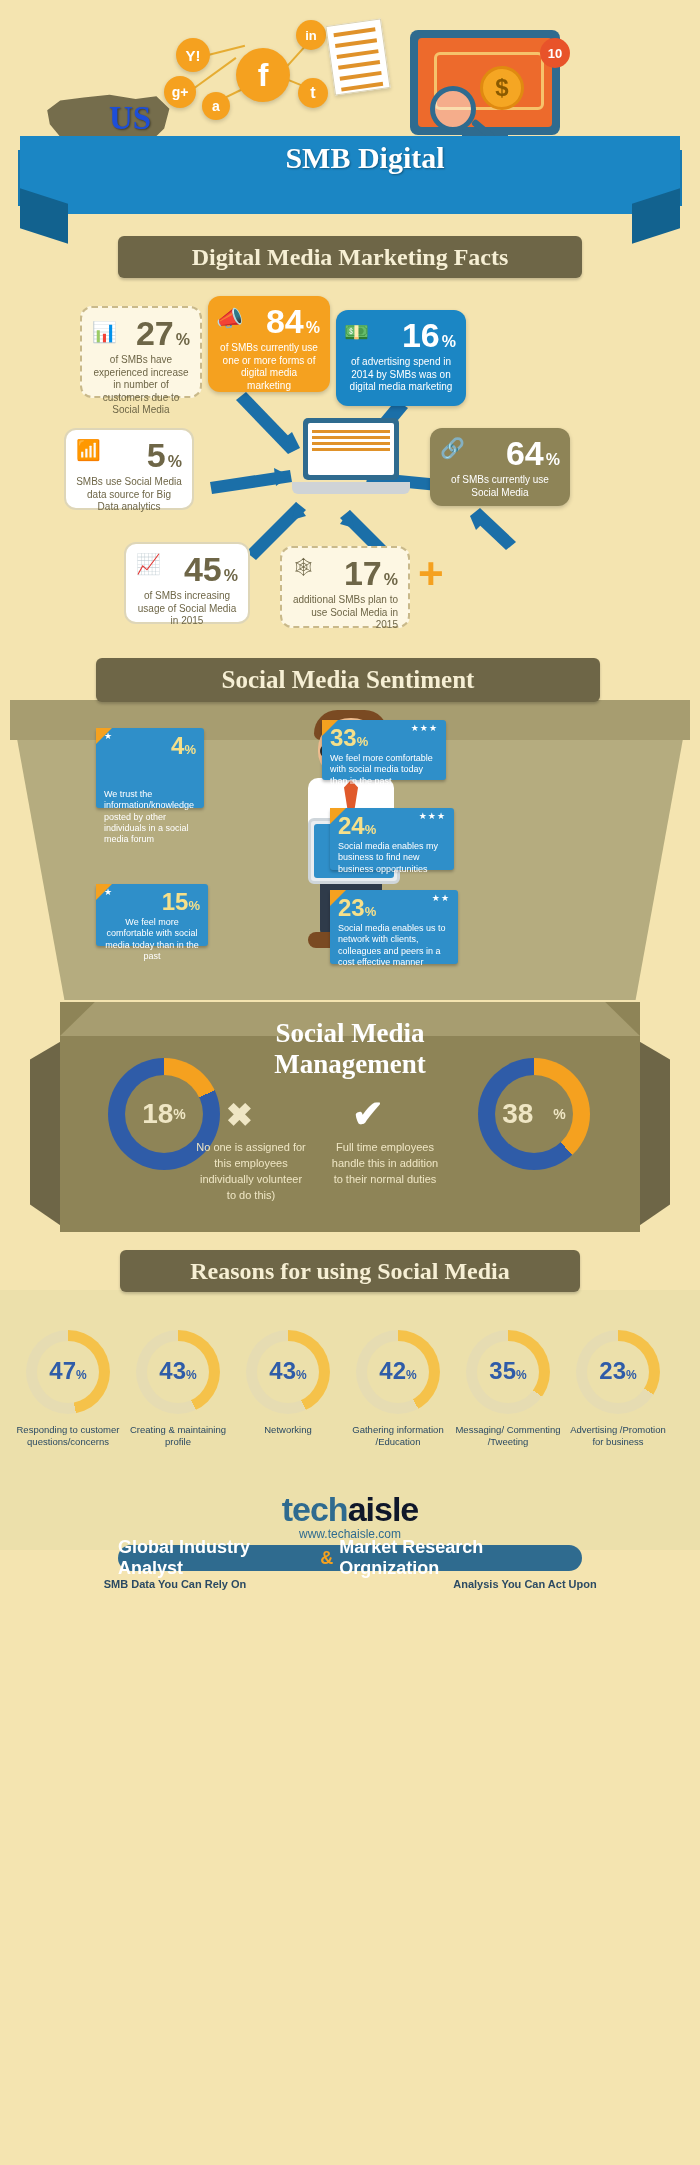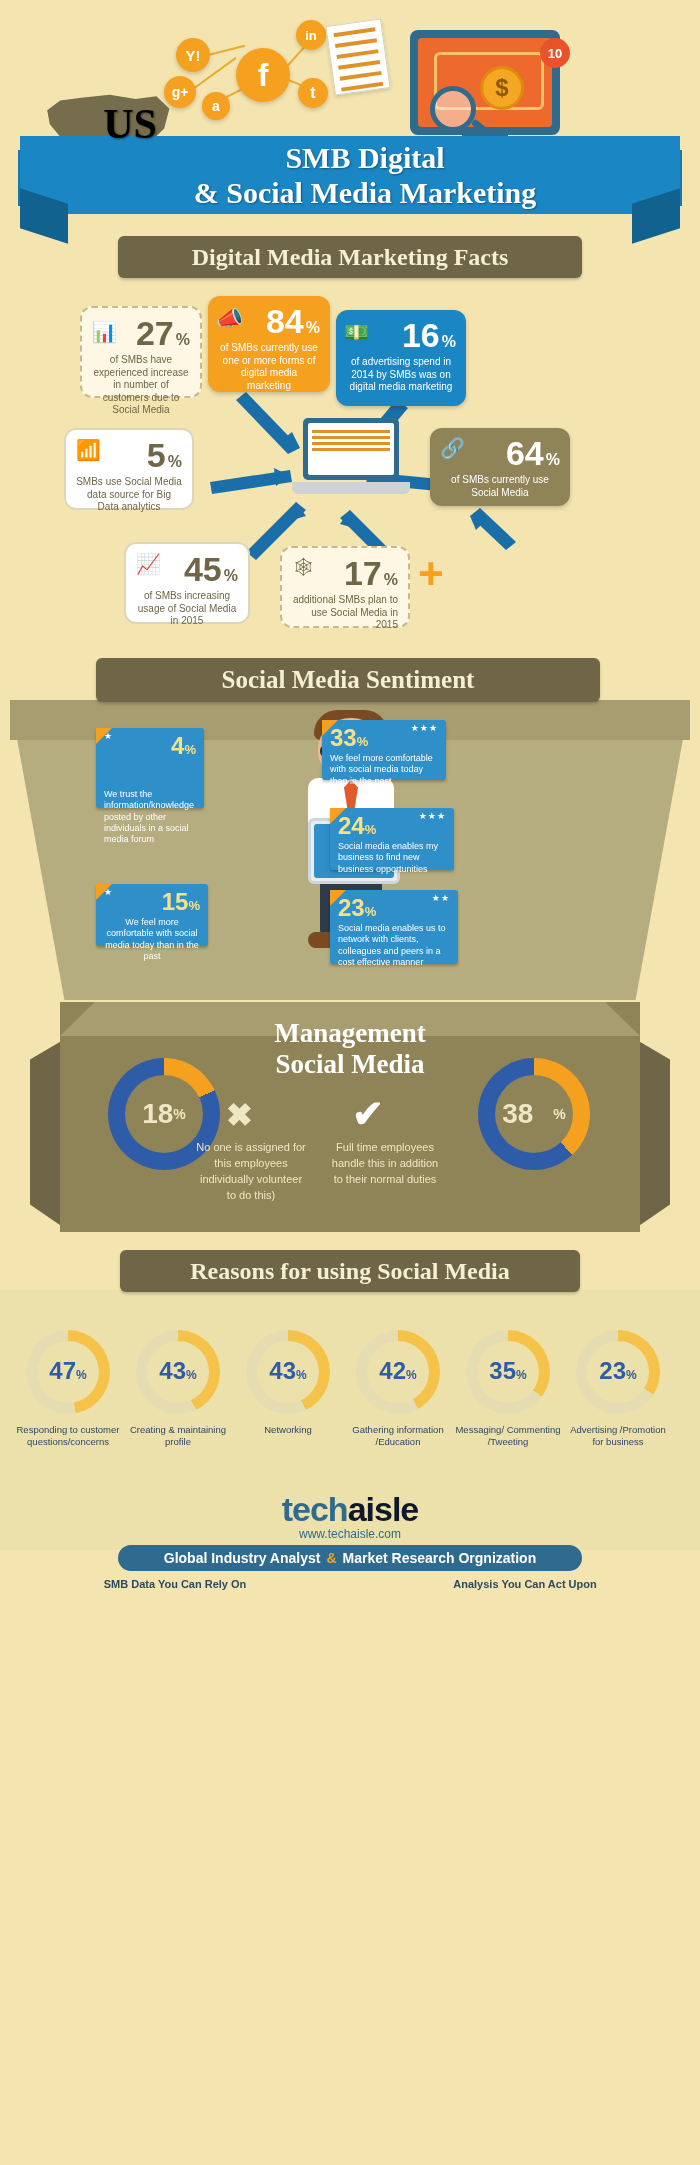--- a/index.html
+++ b/index.html
@@ -26,21 +26,21 @@
   .ribbon-wing-l { position:absolute; left:18px; top:150px; width:40px;height:56px;background:#1779b0;}
   .ribbon-wing-r { position:absolute; left:642px; top:150px; width:40px;height:56px;background:#1779b0;}
 
   #hero-title {
     position:absolute; left:150px; top:140px; width:430px;
     text-align:center; color:#fff; line-height:1.18;
     font-size:30px; font-weight:bold; text-shadow:1px 1px 2px rgba(0,0,0,.35);
   }
   #us-badge {
     position:absolute; left:90px; top:100px; width:80px; height:48px;
-    color:#000000; font-size:42px; font-weight:bold; text-align:center;
+    color:#1d4ed8; font-size:33px; font-weight:bold; text-align:center;
     text-shadow:1px 1px 2px rgba(0,0,0,.45);
   }
   .us-map {
     position:absolute; left:42px; top:92px; width:130px; height:70px;
     background:#6e6647;
     clip-path:polygon(4% 26%,14% 12%,32% 8%,52% 4%,72% 10%,88% 6%,98% 24%,94% 52%,82% 74%,66% 86%,46% 92%,28% 82%,14% 64%,6% 46%);
     opacity:.95;
   }
 
   
@@ -145,21 +145,21 @@
   
   #reasons-bg { position:absolute; left:0; top:1290px; width:700px; height:260px; background:#ece0ab; }
   .rdon { position:absolute; }
   .rlbl { position:absolute; font-size:9.5px; color:#2b4a63; text-align:center; line-height:1.3; }
   #logo { position:absolute; left:0; top:1490px; width:700px; text-align:center; }
   #logo .t1 { font-size:34px; font-weight:bold; color:#2f6b8f; letter-spacing:-1px;}
   #logo .t1 b { color:#0f172a; }
   #logo .t2 { font-size:12px; color:#2f6b8f; margin-top:-2px;}
   #fbar { position:absolute; left:118px; top:1545px; width:464px; height:26px;
           background:#2f6b8f; border-radius:13px; display:flex;align-items:center;justify-content:center;
-          color:#fff; font-size:14px; font-weight:bold;}
+          color:#fff; font-size:18px; font-weight:bold;}
   #fbar .amp { color:#f5a11f; margin:0 6px;}
   #fsub { position:absolute; left:0; top:1578px; width:700px; display:flex; }
   #fsub div { flex:1; text-align:center; font-size:11px; font-weight:bold; color:#2b4a63; }
 </style>
 </head>
 <body>
 
 <div id="hero">
   <div class="us-map"></div>
 
@@ -201,21 +201,20 @@
 
   <div class="ribbon-wing-l"></div>
   <div class="ribbon-wing-r"></div>
   <div class="ribbon"></div>
   <div class="ribbon-tail-l"></div>
   <div class="ribbon-tail-r"></div>
 
   <div id="us-badge" class="serif">US</div>
   <div id="hero-title" class="serif">
     <div>SMB Digital</div>
-    <div>&amp; Social Media Marketing</div>
   </div>
 </div>
 
 <div class="sec-head serif" style="left:118px;top:236px;width:464px;height:42px;font-size:24px;">Digital Media Marketing Facts</div>
 
 <svg style="position:absolute;left:150px;top:370px;width:420px;height:200px;">
   <g fill="#1b6fa8">
     <path d="M96 22 L150 78 L138 84 L86 30 Z"></path>
       <path d="M150 78 L132 70 L142 62 Z"></path>
     <path d="M246 30 L206 78 L218 86 L258 38 Z"></path>
@@ -364,22 +363,22 @@
   <div class="corner" style="left:0;border-top:16px solid #f5a11f;border-right:16px solid transparent;"></div>
   <div><span class="num">23</span><span class="pct">%</span></div>
   <div class="txt">Social media enables us to network with clients, colleagues and peers in a cost effective manner</div>
 </div>
 
 <div id="mgmt-l"></div>
 <div id="mgmt-r"></div>
 <div id="mgmt-box"></div>
 <div id="mgmt-top"></div>
 <div id="mgmt-title" class="serif">
+  <div>Social Media</div>
   <div>Management</div>
-  <div>Social Media</div>
 </div>
 
 <div class="donut" style="left:108px;top:1058px;width:112px;height:112px;background:conic-gradient(#f5a11f 0 18%, #2f5ca8 18% 100%);">
   <div class="hole" style="width:78px;height:78px;font-size:28px;">
     <span>18</span>
       <span style="font-size:14px;">%</span>
   </div>
 </div>
 <div style="position:absolute;left:226px;top:1096px;width:36px;height:36px;color:#efe6c4;font-size:32px;font-weight:bold;">✖</div>
 <div class="mgmt-txt" style="left:196px;top:1140px;width:110px;">No one is assigned for this employees individually volunteer to do this)</div>

